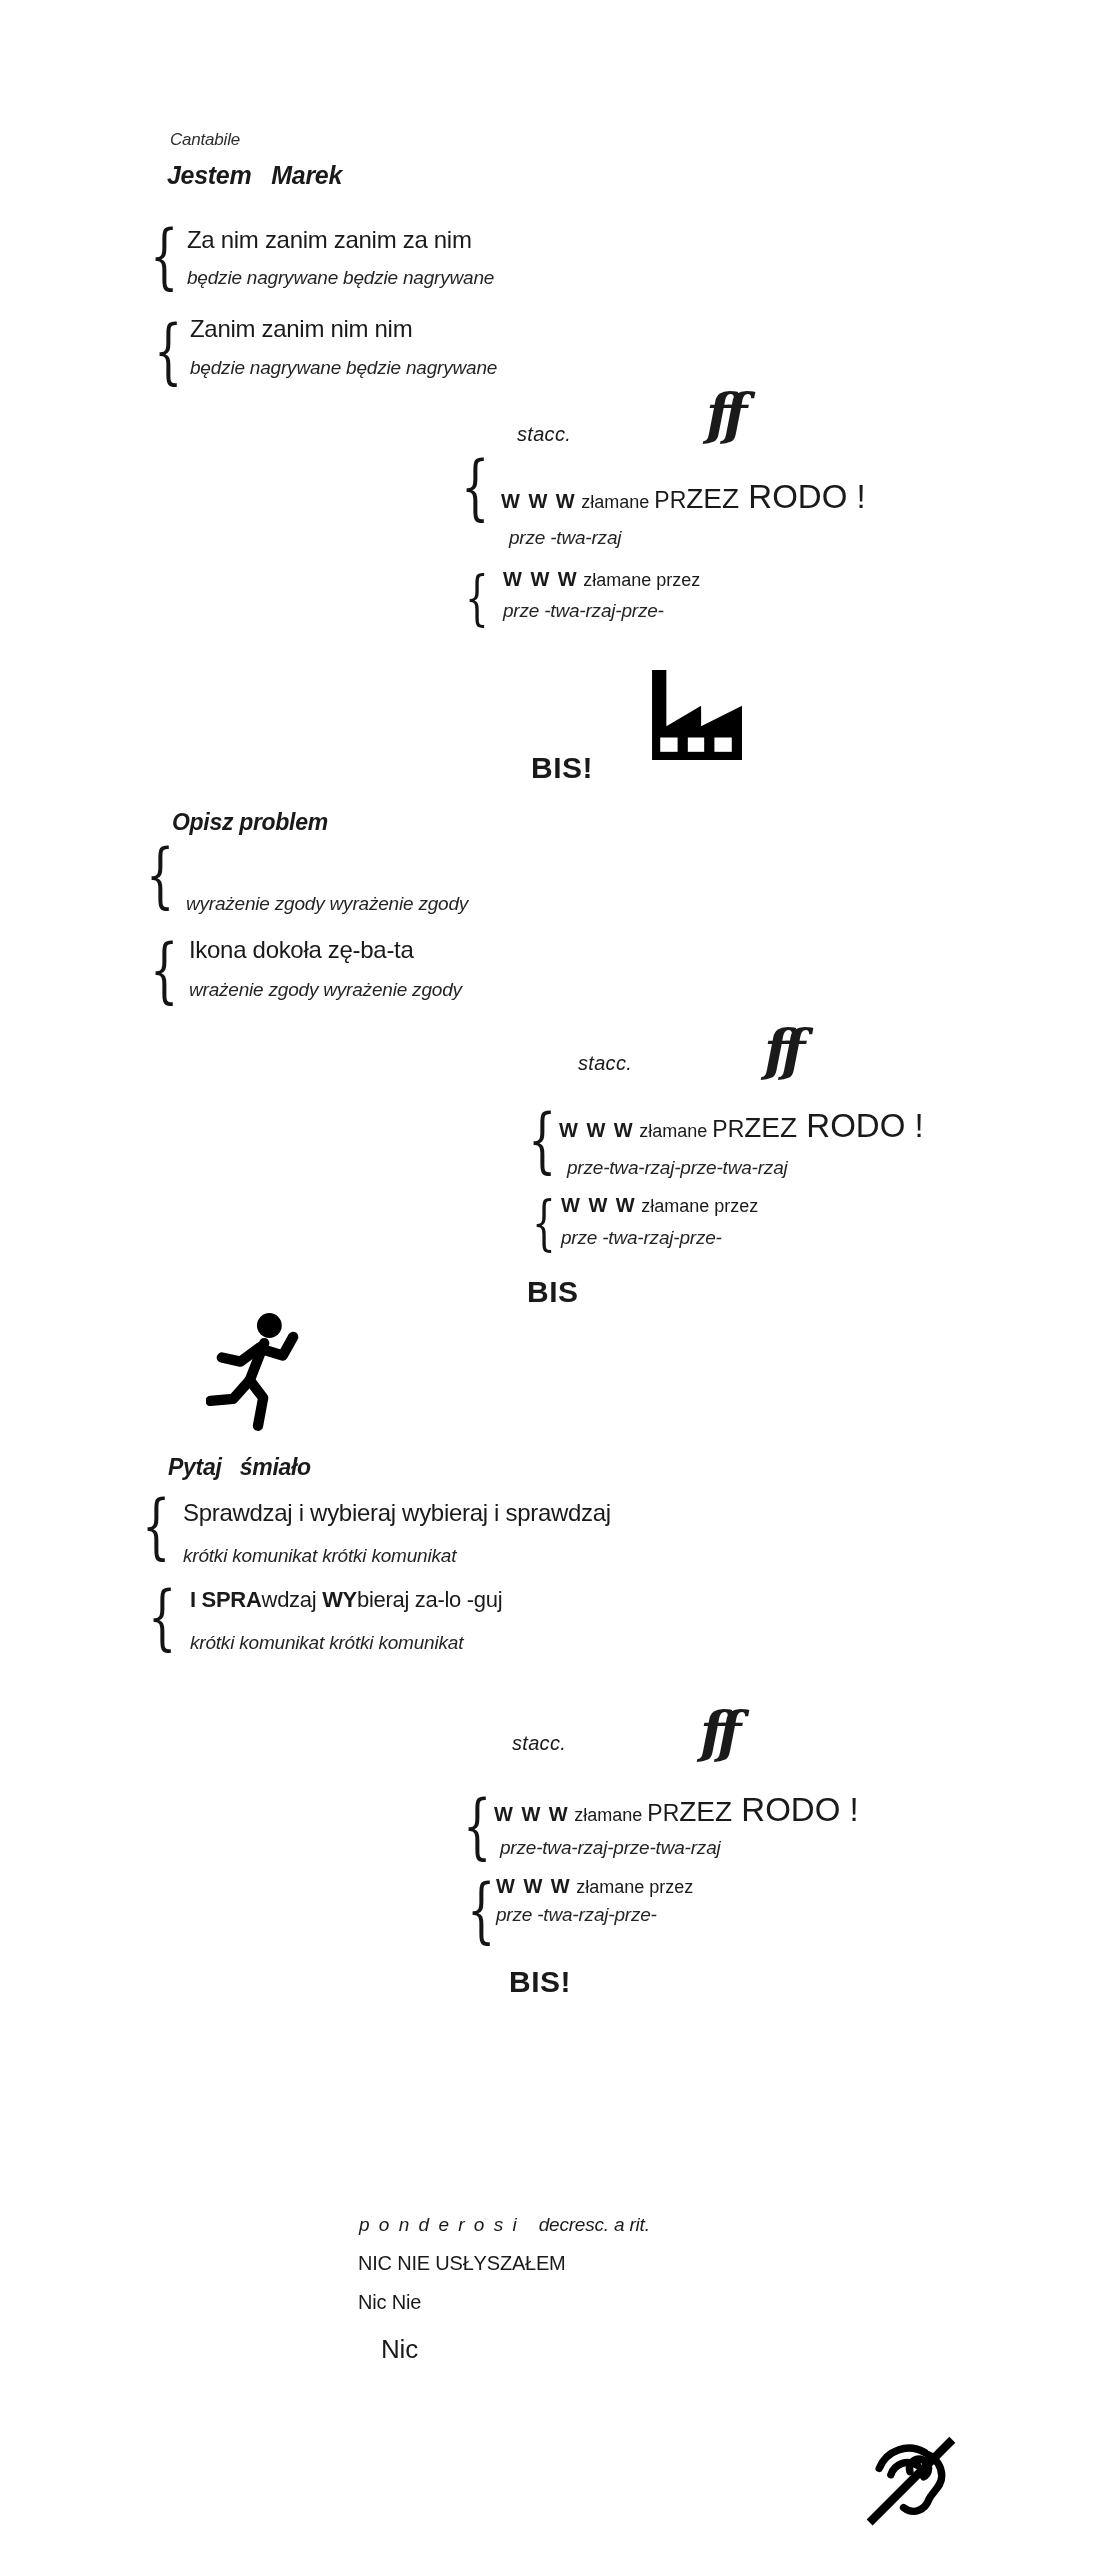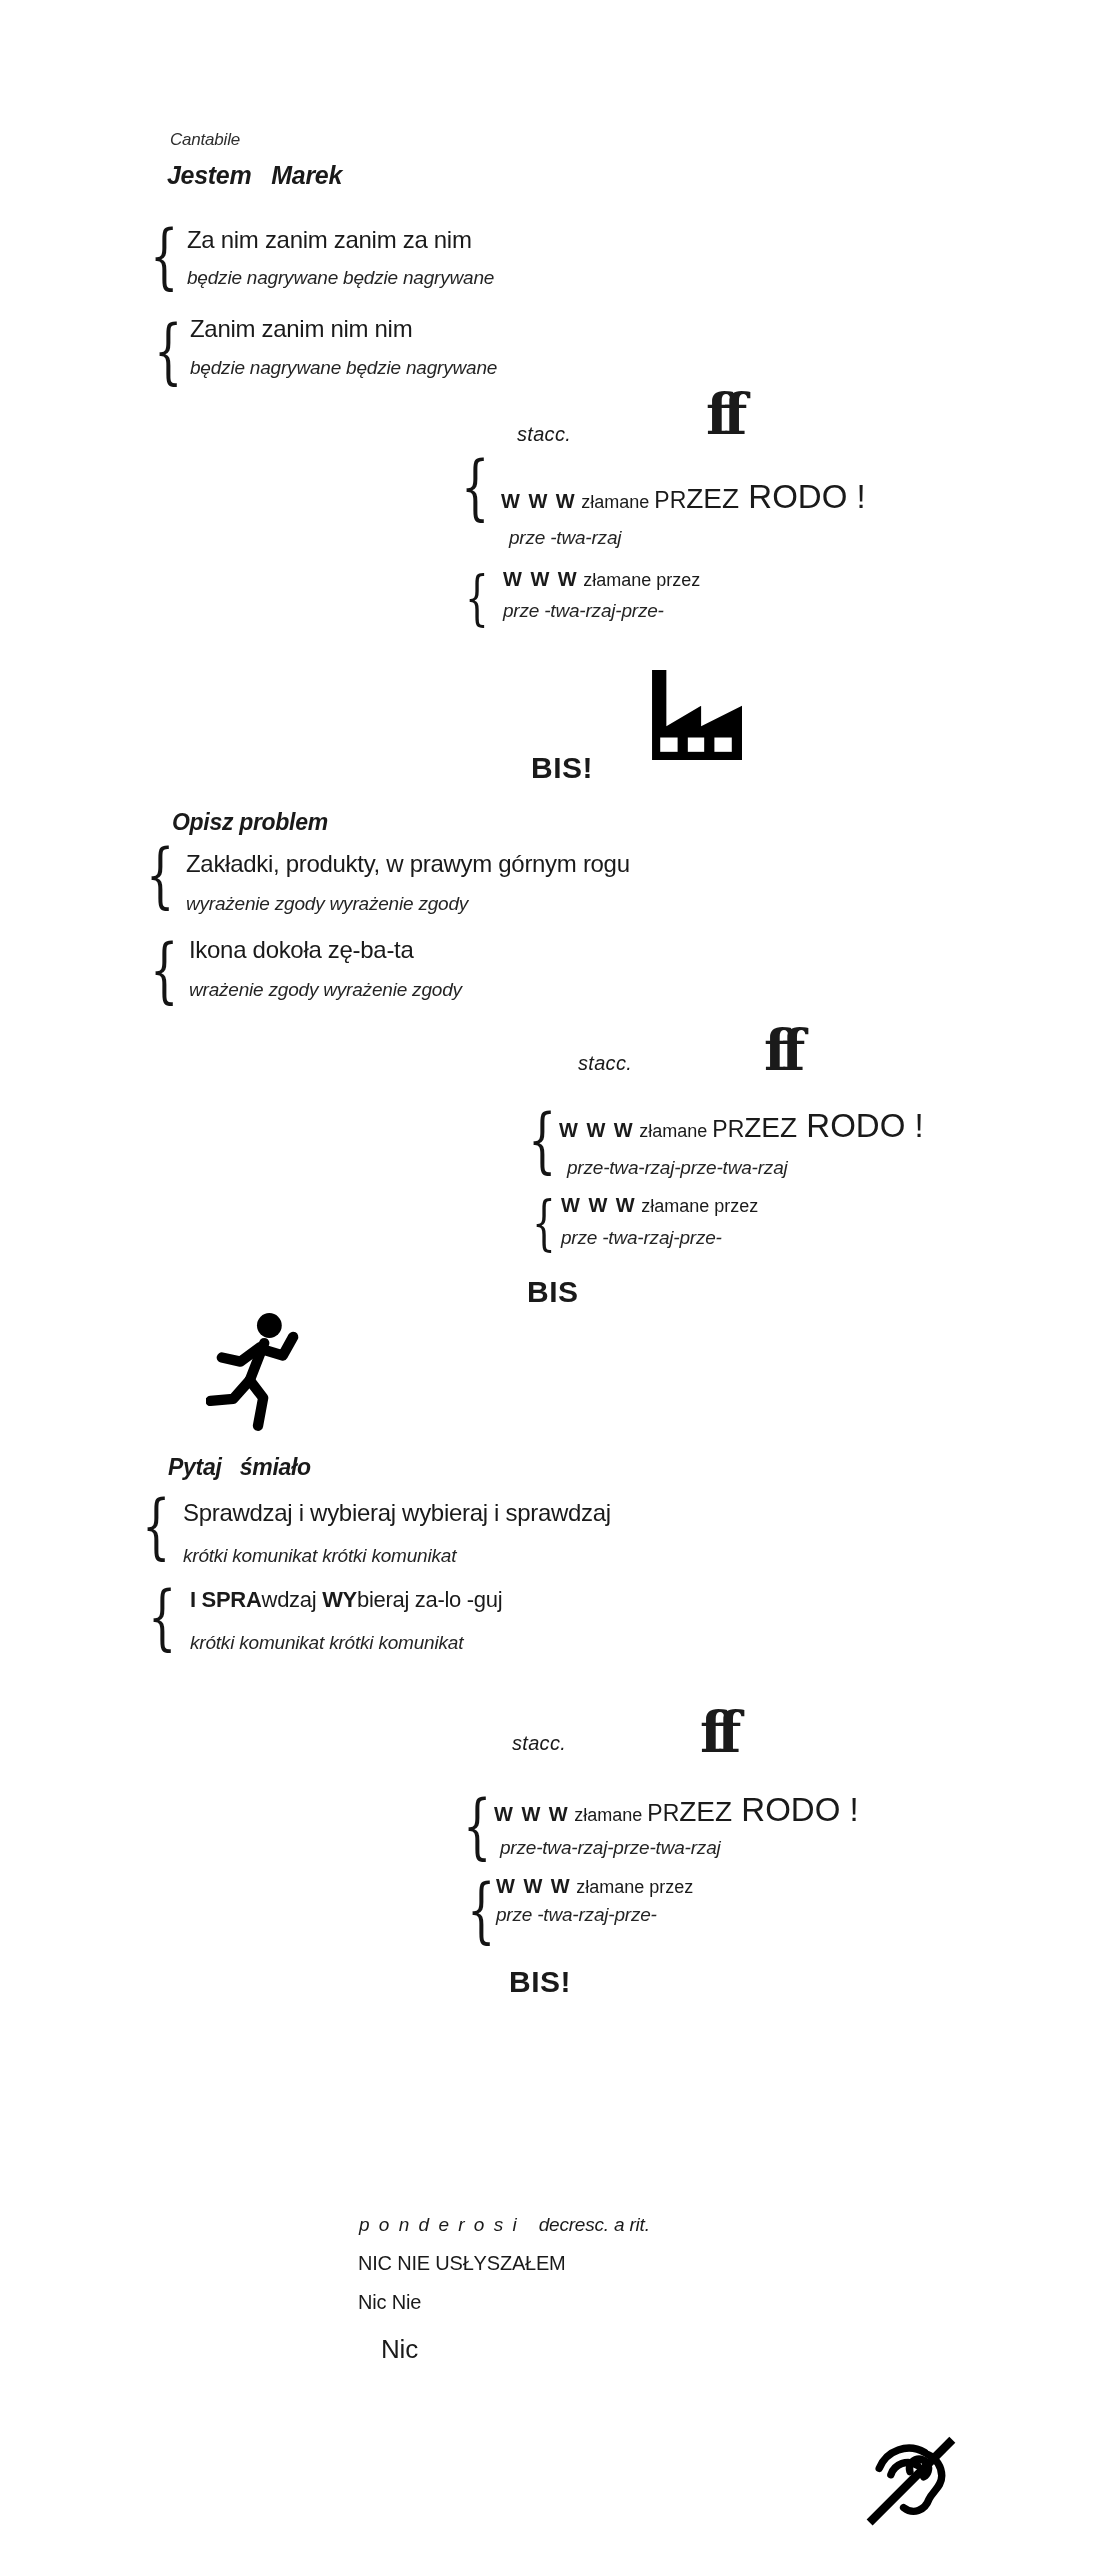--- a/index.html
+++ b/index.html
@@ -21,21 +21,21 @@
   
   .brace{
     font-family:"DejaVu Serif",serif;font-weight:400;color:#141414;
     font-size:62px;line-height:62px;
     transform:scaleY(1.15) scaleX(0.72);transform-origin:0 0;
   }
   .brace-sm{font-size:52px;line-height:52px;}
   
   .stacc{font-style:italic;font-size:20px;letter-spacing:0.3px;}
   .ff{
-    font-family:"DejaVu Serif",serif;font-weight:700;
+    font-family:"DejaVu Serif",serif;font-style:italic;font-weight:700;
     font-size:56px;line-height:1;letter-spacing:-0.12em;
   }
   .main{white-space:pre;line-height:1.12;}
   .main .www{font-weight:700;font-size:20px;letter-spacing:1.5px;}
   .main .mid{font-size:18px;}
   .main .pr{font-size:23px;}
   .main .zez{font-size:28px;}
   .main .rodo{font-size:33px;}
   .main .excl{font-size:33px;}
   .qline{white-space:pre;}
@@ -114,21 +114,20 @@
       <path d="M2 90 V2 H16 V57 L50 37 V57 L90 37 V90 Z" fill="#000"></path>
       <rect x="10" y="68" width="17" height="14" fill="#fff"></rect>
       <rect x="37" y="68" width="16" height="14" fill="#fff"></rect>
       <rect x="63" y="68" width="17" height="14" fill="#fff"></rect>
     </svg>
   </div>
   <div class="abs bis r1-bis">BIS!</div>
 
   <div class="abs vhead v2head">Opisz problem</div>
   <div class="abs brace v2-b1">{</div>
-  <div class="abs tline v2-l1">Zakładki, produkty, w prawym górnym rogu</div>
   <div class="abs sub v2-s1">wyrażenie zgody wyrażenie zgody</div>
   <div class="abs brace v2-b2">{</div>
   <div class="abs tline v2-l2">Ikona dokoła zę-ba-ta</div>
   <div class="abs sub v2-s2">wrażenie zgody wyrażenie zgody</div>
 
   <div class="abs stacc r2-stacc">stacc.</div>
   <div class="abs ff r2-ff">ff</div>
   <div class="abs brace r2-b1">{</div>
   <div class="abs main r2-main"><span class="www">W W W</span><span class="mid"> złamane </span><span class="pr">PR</span><span class="zez">ZEZ</span><span class="rodo"> RODO</span><span class="excl"> !</span></div>
   <div class="abs sub r2-s1">prze-twa-rzaj-prze-twa-rzaj</div>

